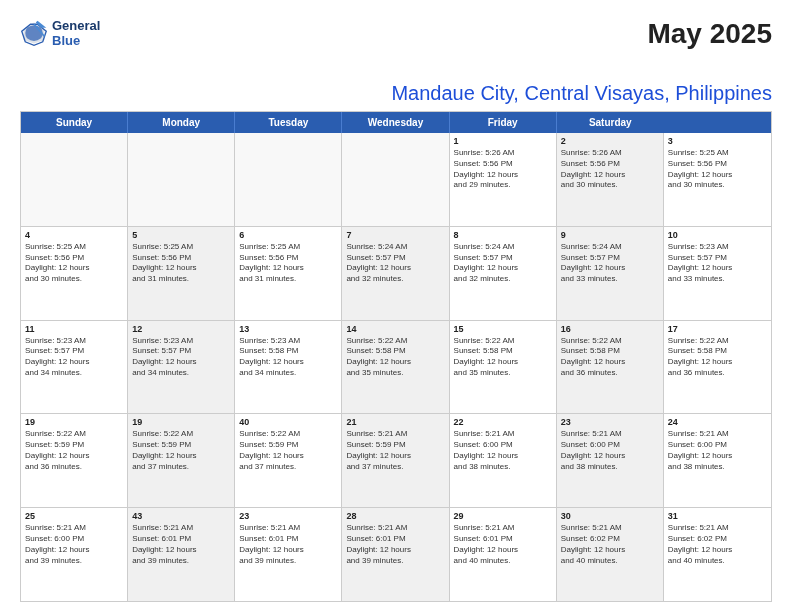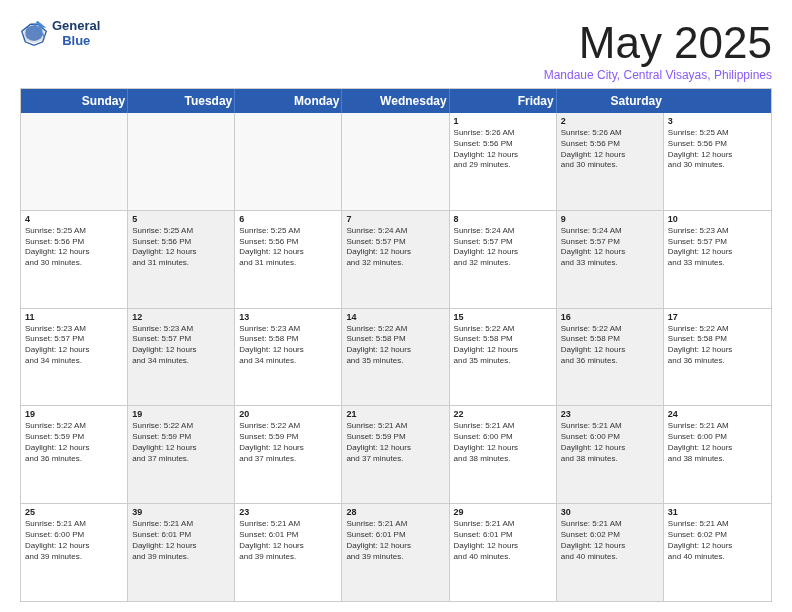--- a/index.html
+++ b/index.html
@@ -29,44 +29,45 @@
       gap: 4px;
     }
     .logo-icon {
       width: 28px;
       height: 28px;
     }
     .title-block {
       text-align: right;
     }
     .main-title {
-      font-size: 44px;
-      font-weight: normal;
+      font-size: 28px;
+      font-weight: bold;
       color: #222;
     }
     .subtitle {
-      font-size: 12px;
-      color: #8b5cf6;
+      font-size: 20px;
+      color: #1d4ed8;
+      margin-top: 32px;
     }
     .calendar {
       flex: 1;
       display: flex;
       flex-direction: column;
       border: 1px solid #ccc;
     }
     .cal-header {
       display: grid;
       grid-template-columns: repeat(7, 1fr);
       background: #2a5db0;
     }
     .cal-header-cell {
       color: #fff;
-      font-size: 12px;
+      font-size: 10px;
       font-weight: bold;
-      text-align: right;
+      text-align: center;
       padding: 5px 2px;
       border-right: 1px solid #4a7dd0;
     }
     .cal-header-cell:last-child { border-right: none; }
     .cal-body {
       flex: 1;
       display: flex;
       flex-direction: column;
     }
     .cal-row {
@@ -108,34 +109,34 @@
       <svg class="logo-icon" viewBox="0 0 32 32">
         <rect x="0" y="0" width="32" height="32" fill="none"></rect>
         <polygon points="16,4 28,12 28,24 16,28 4,24 4,12" fill="#1a3a6b" opacity="0.15"></polygon>
         <polygon points="20,6 30,14 26,26 16,30 6,26 2,14 12,6" fill="none" stroke="#2a5db0" stroke-width="1.5"></polygon>
         <path d="M8,10 Q16,4 24,10 Q28,16 24,22 Q16,28 8,22 Q4,16 8,10Z" fill="#2a5db0" opacity="0.7"></path>
         <path d="M16,6 L28,20" stroke="#4a8ad4" stroke-width="2" fill="none"></path>
         <polygon points="20,2 30,10 24,10 18,4" fill="#4a8ad4"></polygon>
       </svg>
       <div>
         <div style="font-size:13px;font-weight:bold;color:#1a3a6b;">General</div>
-        <div style="font-size:13px;font-weight:bold;color:#2a5db0;text-align:center;">Blue</div>
+        <div style="font-size:13px;font-weight:bold;color:#2a5db0;">Blue</div>
       </div>
     </div>
     <div class="title-block">
       <div class="main-title">May 2025</div>
       <div class="subtitle">Mandaue City, Central Visayas, Philippines</div>
     </div>
   </div>
 
   <div class="calendar">
     <div class="cal-header" id="cal-header">
         <div class="cal-header-cell">Sunday</div>
+        <div class="cal-header-cell">Monday</div>
         <div class="cal-header-cell">Tuesday</div>
-        <div class="cal-header-cell">Monday</div>
         <div class="cal-header-cell">Wednesday</div>
         <div class="cal-header-cell">Friday</div>
         <div class="cal-header-cell">Saturday</div>
       </div>
     <div class="cal-body" id="cal-body">
         <div class="cal-row">
           <div class="cal-cell empty"></div>
           <div class="cal-cell empty"></div>
           <div class="cal-cell empty"></div>
           <div class="cal-cell empty"></div>
@@ -272,21 +273,21 @@
 and 36 minutes.</div>
           </div>
           <div class="cal-cell shaded">
             <div class="day-num">19</div>
             <div class="cell-text" style="white-space: pre-line;">Sunrise: 5:22 AM
 Sunset: 5:59 PM
 Daylight: 12 hours
 and 37 minutes.</div>
           </div>
           <div class="cal-cell">
-            <div class="day-num">20</div>
+            <div class="day-num">40</div>
             <div class="cell-text" style="white-space: pre-line;">Sunrise: 5:22 AM
 Sunset: 5:59 PM
 Daylight: 12 hours
 and 37 minutes.</div>
           </div>
           <div class="cal-cell shaded">
             <div class="day-num">21</div>
             <div class="cell-text" style="white-space: pre-line;">Sunrise: 5:21 AM
 Sunset: 5:59 PM
 Daylight: 12 hours
@@ -316,21 +317,21 @@
         </div>
         <div class="cal-row">
           <div class="cal-cell">
             <div class="day-num">25</div>
             <div class="cell-text" style="white-space: pre-line;">Sunrise: 5:21 AM
 Sunset: 6:00 PM
 Daylight: 12 hours
 and 39 minutes.</div>
           </div>
           <div class="cal-cell shaded">
-            <div class="day-num">39</div>
+            <div class="day-num">43</div>
             <div class="cell-text" style="white-space: pre-line;">Sunrise: 5:21 AM
 Sunset: 6:01 PM
 Daylight: 12 hours
 and 39 minutes.</div>
           </div>
           <div class="cal-cell">
             <div class="day-num">23</div>
             <div class="cell-text" style="white-space: pre-line;">Sunrise: 5:21 AM
 Sunset: 6:01 PM
 Daylight: 12 hours

